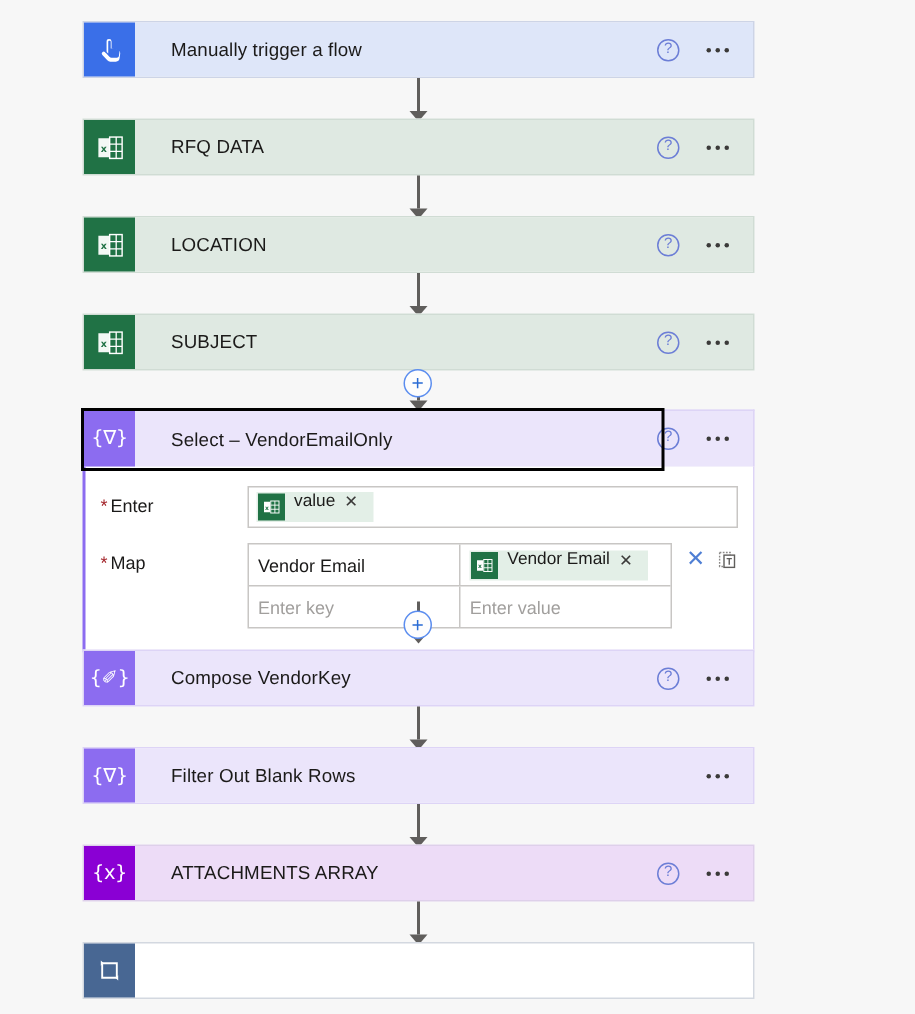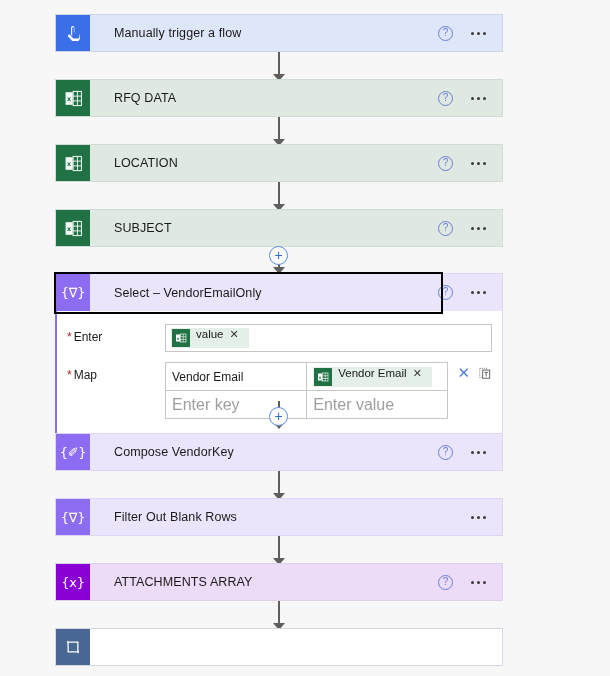--- a/index.html
+++ b/index.html
@@ -239,21 +239,21 @@
   .map-cell {
     flex: 1;
     display: flex;
     align-items: center;
     padding: 3px 6px;
     box-sizing: border-box;
     min-width: 0;
   }
   .map-cell + .map-cell { border-left: 1px solid #c8c6c4; }
   .cell-text { font-size: 12px; color: #1b1a19; }
-  .cell-ph { font-size: 16px; color: #a19f9d; }
+  .cell-ph { font-size: 12px; color: #a19f9d; }
 
   
   .token {
     display: inline-flex;
     background: #e3efe7;
     height: 20px;
     padding-right: 10px;
     max-width: 100%;
   }
   .token .tok-icon {

